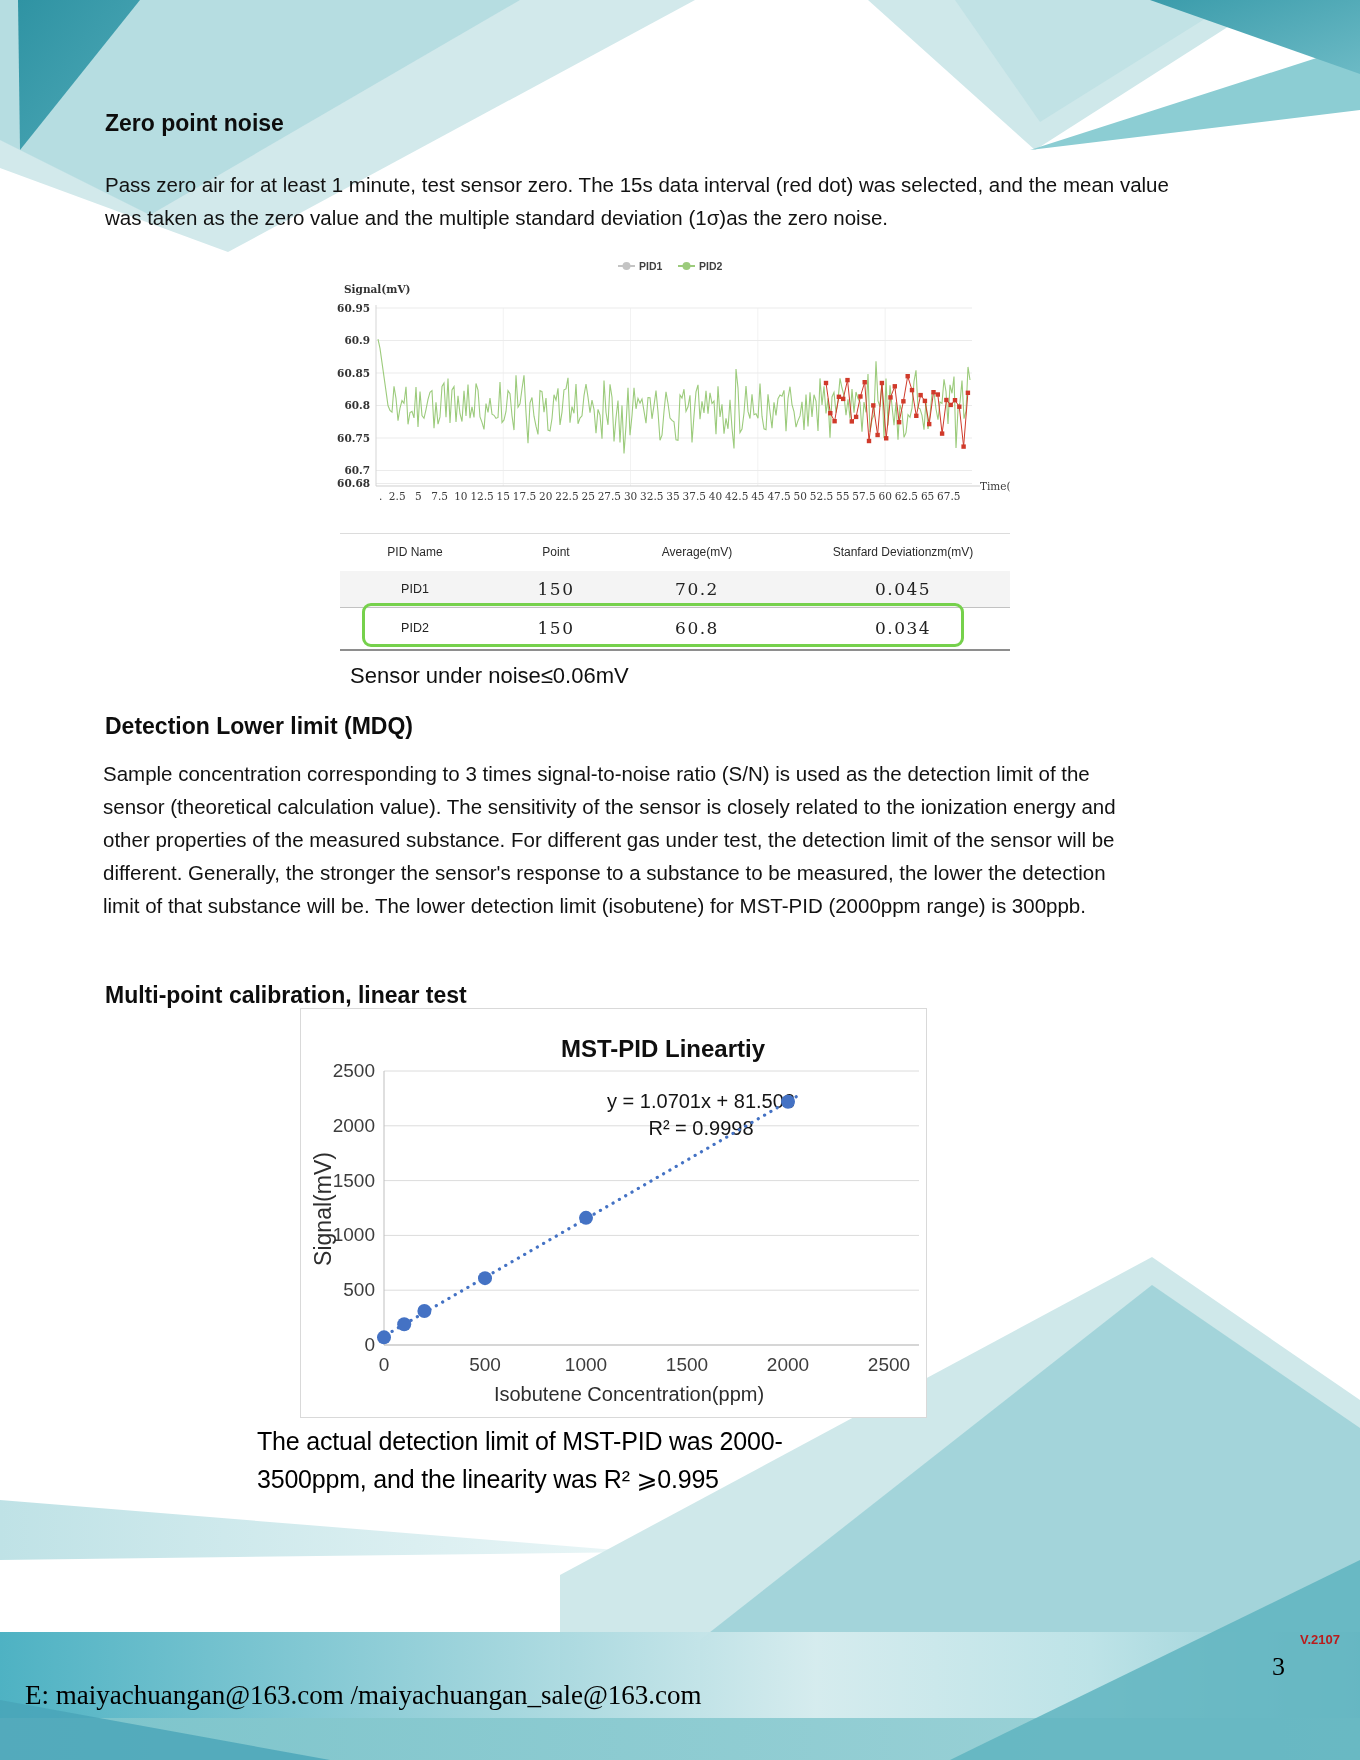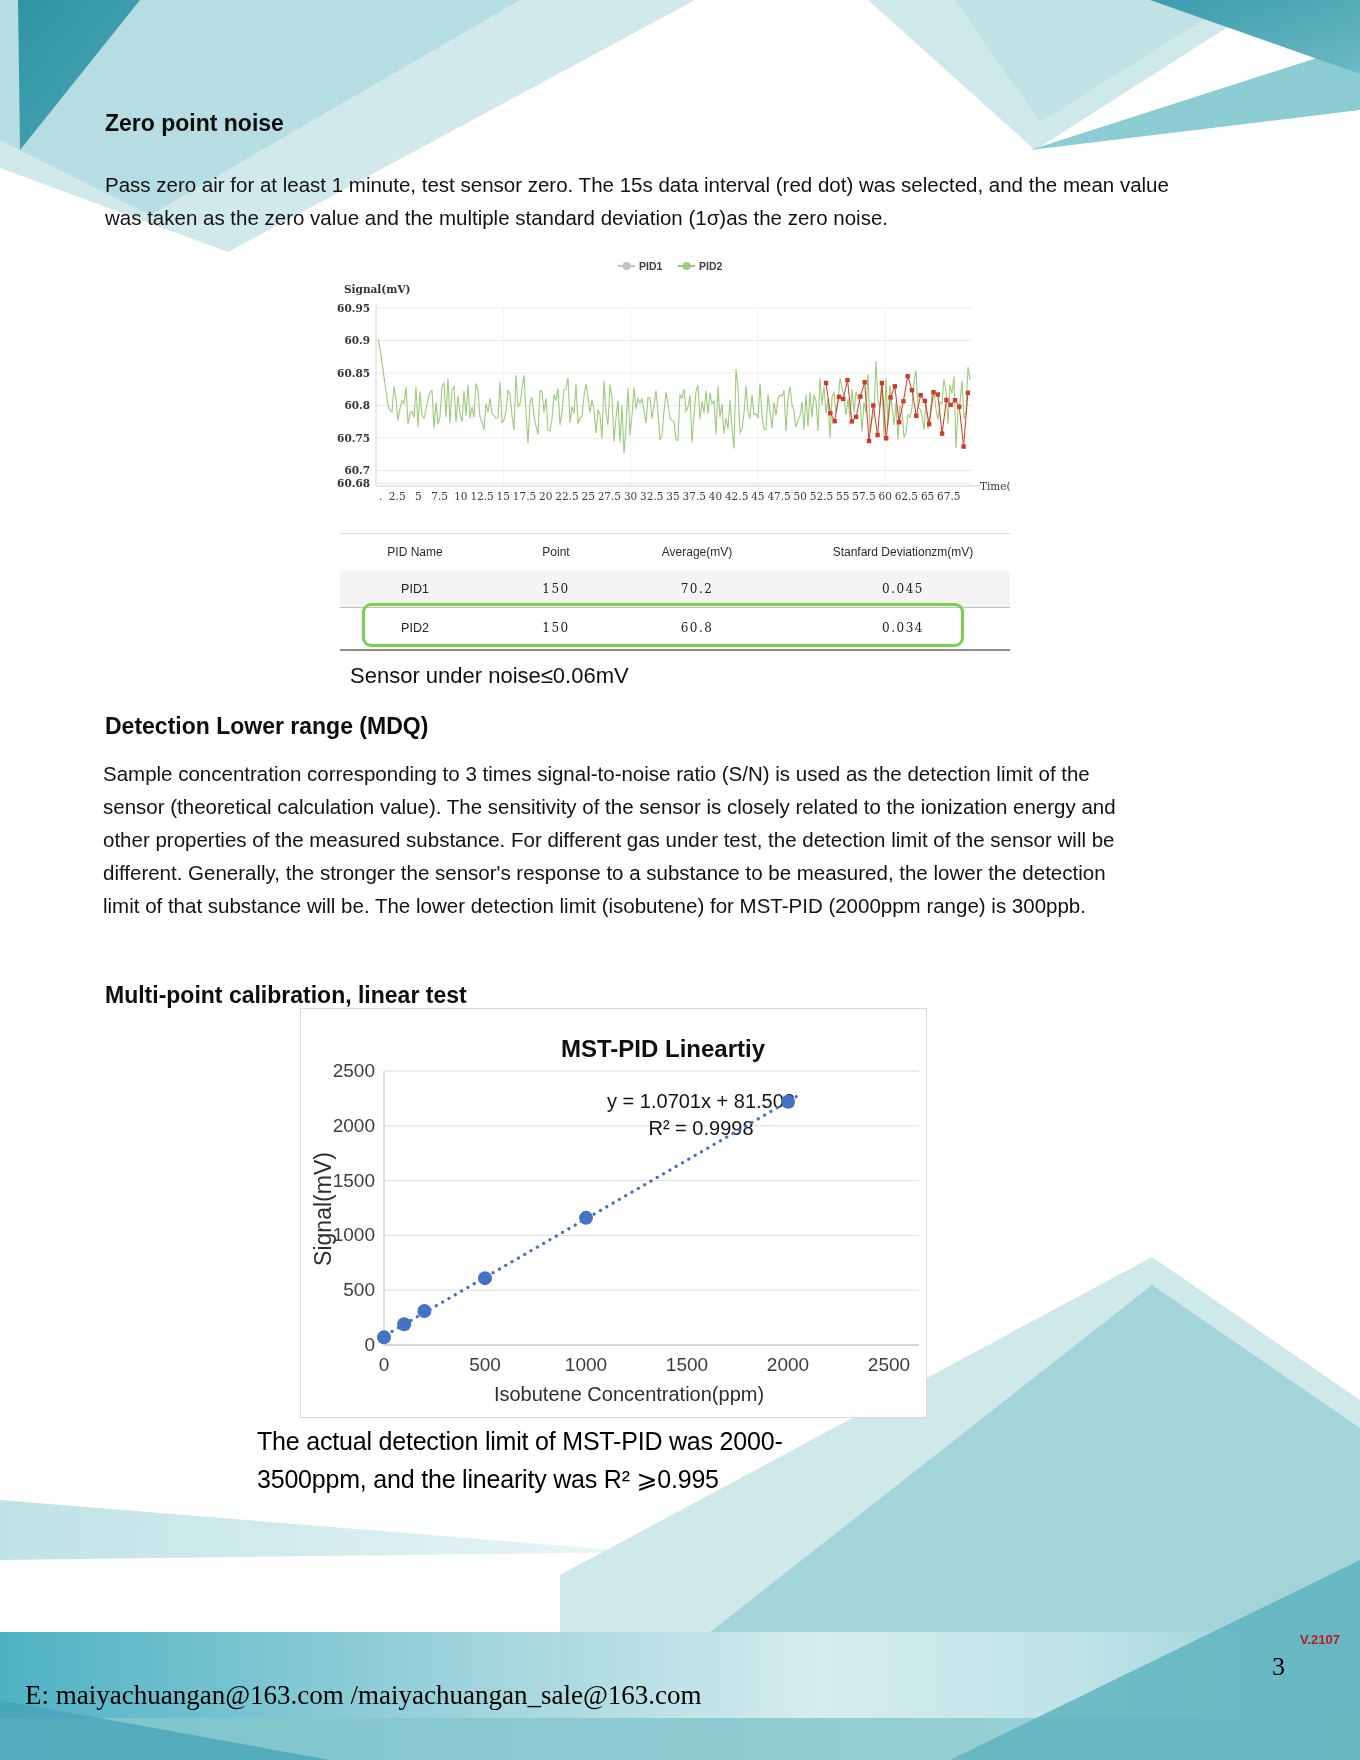--- a/index.html
+++ b/index.html
@@ -9,21 +9,21 @@
   .content{position:absolute;z-index:1;}
   h2.sec{margin:0;font-size:23px;font-weight:bold;color:#0d0d0d;}
   .para{font-size:20.5px;line-height:33px;color:#121212;}
   
   .ntable{position:absolute;left:340px;top:533px;width:670px;height:118px;font-size:12px;}
   .trow{position:absolute;left:0;width:670px;display:grid;grid-template-columns:150px 120px 150px 250px;align-items:center;text-align:center;gap:6px;}
   .thead{top:0;height:38px;color:#2b2b2b;}
   .trow1{top:38px;height:36px;background:#f4f4f4;}
   .trow2{top:74px;height:42px;}
   .hline{position:absolute;left:0;width:670px;background:#b5b5b5;height:1px;}
-  .num{font-family:"DejaVu Serif",serif;font-size:12px;letter-spacing:1.5px;color:#222;}
+  .num{font-family:"DejaVu Serif",serif;font-size:17px;letter-spacing:1.5px;color:#222;}
   .pidcell{font-size:12.5px;color:#222;}
   .greenbox{position:absolute;left:22px;top:70px;width:602px;height:44px;border:3px solid #76d14c;border-radius:9px;box-sizing:border-box;}
   
   .scatterbox{position:absolute;left:300px;top:1008px;width:625px;height:408px;border:1px solid #d9d9d9;background:#fff;}
   
   .ntick{font-family:"DejaVu Serif",serif;font-size:10.5px;fill:#3c3c3c;}
   .nyt{font-family:"DejaVu Serif",serif;font-size:10.5px;fill:#333;font-weight:bold;}
   .nleg{font-family:"Liberation Sans",sans-serif;font-size:10.5px;font-weight:bold;fill:#3f3f3f;}
   .stick{font-family:"Liberation Sans",sans-serif;font-size:19px;fill:#3d3d3d;}
   .stitle{font-family:"Liberation Sans",sans-serif;font-size:24px;font-weight:bold;fill:#0f0f0f;}
@@ -207,21 +207,21 @@
       <div class="num">150</div>
       <div class="num">60.8</div>
       <div class="num">0.034</div>
     </div>
     <div class="greenbox"></div>
     <div class="hline" style="top:116px;height:2px;background:#8e8e8e;"></div>
   </div>
 
   <div class="content" style="left:350px;top:663px;font-size:22px;color:#101010;">Sensor under noise≤0.06mV</div>
 
-  <h2 class="sec content" style="left:105px;top:713px;">Detection Lower range (MDQ)</h2>
+  <h2 class="sec content" style="left:105px;top:713px;">Detection Lower limit (MDQ)</h2>
 
   <div class="para content" style="left:103px;top:757px;width:1040px;">Sample concentration corresponding to 3 times signal-to-noise ratio (S/N) is used as the detection limit of the sensor (theoretical calculation value). The sensitivity of the sensor is closely related to the ionization energy and other properties of the measured substance. For different gas under test, the detection limit of the sensor will be different. Generally, the stronger the sensor's response to a substance to be measured, the lower the detection limit of that substance will be. The lower detection limit (isobutene) for MST-PID (2000ppm range) is 300ppb.</div>
 
   <h2 class="sec content" style="left:105px;top:982px;">Multi-point calibration, linear test</h2>
 
   <div class="scatterbox content">
     <svg id="scatter-chart" width="623" height="406" viewBox="0 0 623 406">
         <line x1="83" y1="336" x2="618" y2="336" stroke="#dcdcdc"></line>
         <text x="74" y="342" text-anchor="end" class="stick">0</text>
         <line x1="83" y1="281.2" x2="618" y2="281.2" stroke="#dcdcdc"></line>

